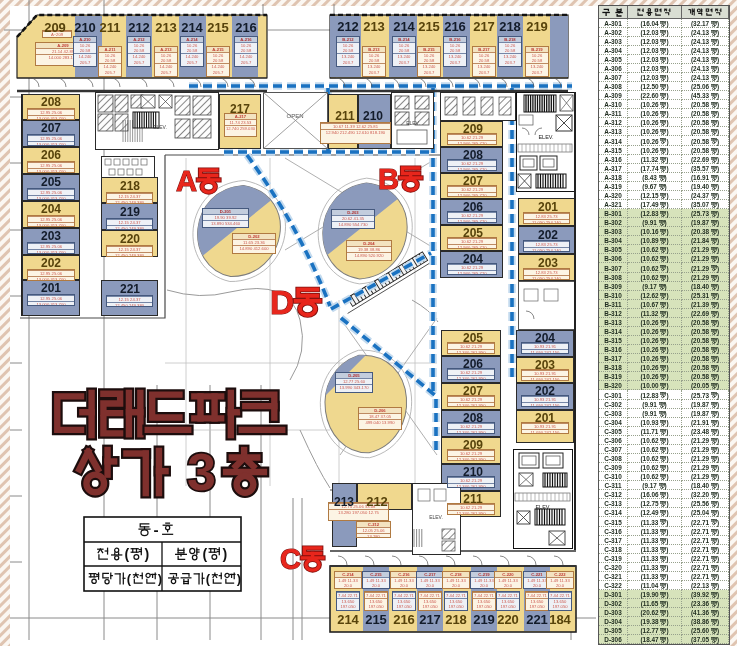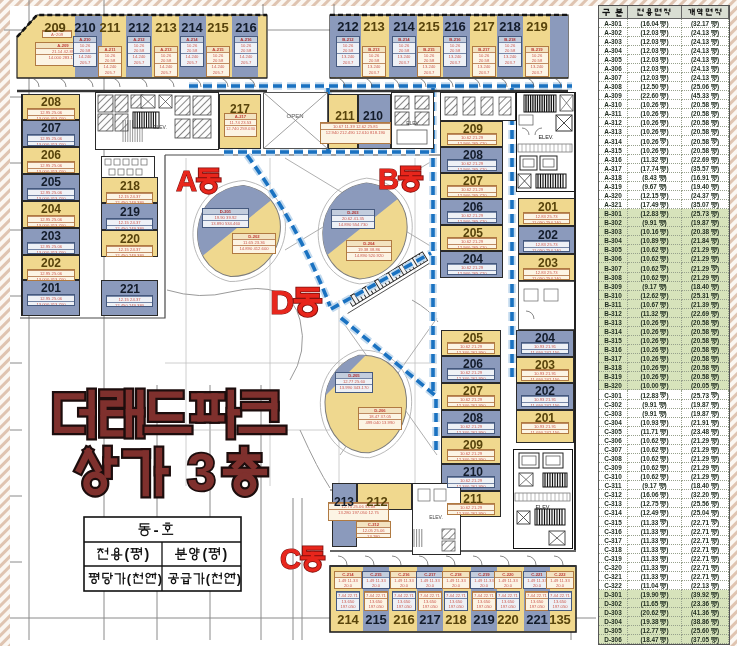--- a/index.html
+++ b/index.html
@@ -938,21 +938,21 @@
 </svg>
 
 <div class="n ny" style="left:348px;top:613px;font-size:13px">214</div>
 <div class="n nb" style="left:376px;top:613px;font-size:13px">215</div>
 <div class="n ny" style="left:404px;top:613px;font-size:13px">216</div>
 <div class="n nb" style="left:430px;top:613px;font-size:13px">217</div>
 <div class="n ny" style="left:456px;top:613px;font-size:13px">218</div>
 <div class="n nb" style="left:484px;top:613px;font-size:13px">219</div>
 <div class="n ny" style="left:508px;top:613px;font-size:13px">220</div>
 <div class="n nb" style="left:537px;top:613px;font-size:13px">221</div>
-<div class="n ny" style="left:560px;top:613px;font-size:13px">135</div>
+<div class="n ny" style="left:560px;top:613px;font-size:13px">184</div>
 
 <div class="mt" style="left:334px;top:571px;width:28px;height:18px">
     <i>C-214</i>
     <s>1.49   11.33   20.0</s>
     <s>14.240  145.050</s>
   </div>
 <div class="mt mtb" style="left:336px;top:591px;width:24px;height:20px">
     <s>7.44  22.71</s>
     <s>13.650<br>197.050</s>
   </div>

